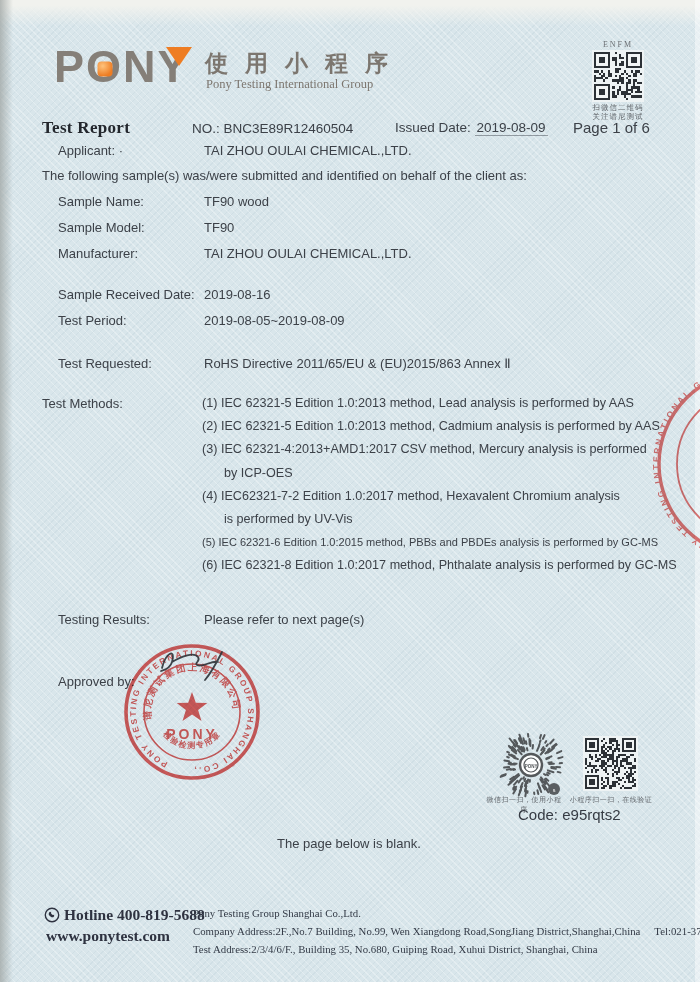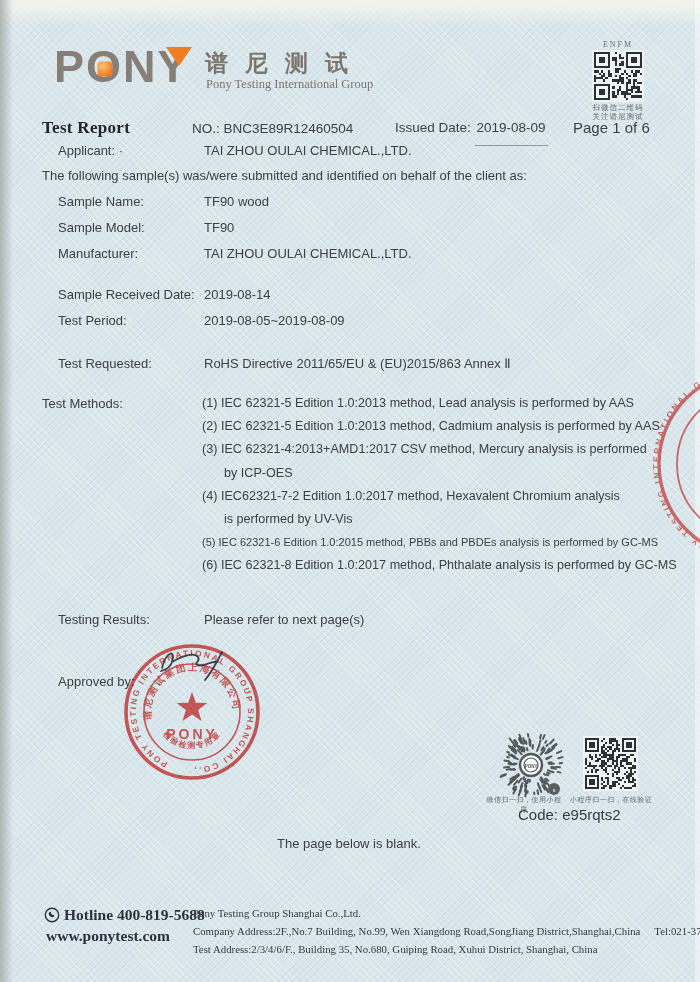--- a/index.html
+++ b/index.html
@@ -36,21 +36,21 @@
   .topqr{left:584px;top:40px;width:68px;text-align:center;}
   .topqr .enfm{font-family:"Liberation Serif",serif;font-size:8px;letter-spacing:2px;color:#6a6e72;}
   .qr-box{width:52px;height:52px;margin:1px auto 2px;background:#eef3f4;padding:2px;}
   .qr-box svg{width:100%;height:100%;display:block;}
   .topqr .cap{font-size:7.5px;color:#5d6267;line-height:1.15;letter-spacing:1px;}
 
   
   .title{left:42px;top:118px;font-size:17px;font-weight:700;color:#23272d;letter-spacing:.3px;font-family:Liberation Serif, serif;}
   .hno{left:192px;top:121px;font-size:13.5px;}
   .hiss{left:395px;top:120px;font-size:13.5px;}
-  .hiss .u{border-bottom:1px solid rgba(70,75,85,.5);padding:0 2px 10px;text-align:center;}
+  .hiss .u{border-bottom:1px solid rgba(70,75,85,.5);padding:0 2px 0;text-align:center;}
   .hpage{left:573px;top:119px;font-size:15px;}
   .lrow{left:42px;display:flex;font-size:13px;white-space:nowrap;}
   .lrow .lbl{width:146px;flex:none;margin-left:16px;}
   .intro{left:42px;top:168px;font-size:13px;}
 
   .mlabel{left:42px;top:396px;font-size:13px;}
   .mline{left:202px;font-size:12.6px;white-space:nowrap;}
   .mline.ind{left:224px;}
   .mline.condensed{font-size:11.6px;transform:scaleX(.95);transform-origin:left;}
 
@@ -86,21 +86,21 @@
   <div class="abs edge-top"></div>
   <div class="abs edge-left"></div>
   <div class="abs edge-right"></div>
 
   <div class="abs logo-pony">
     <span>P</span>
       <span class="logo-o">O</span>
       <span>N</span>
       <span class="logo-y">Y</span>
   </div>
-  <div class="abs logo-cn">谱尼测试</div>
+  <div class="abs logo-cn">使用小程序</div>
   <div class="abs logo-sub">Pony Testing International Group</div>
 
   <div class="abs topqr">
     <div class="enfm">ENFM</div>
     <div class="qr-box" id="top-qr">
         <svg viewBox="0 0 21 21" shape-rendering="crispEdges" xmlns="http://www.w3.org/2000/svg">
           <rect x="9" y="0" width="1" height="1" fill="#2c3136"></rect>
           <rect x="11" y="1" width="1" height="1" fill="#2c3136"></rect>
           <rect x="8" y="2" width="1" height="1" fill="#2c3136"></rect>
           <rect x="9" y="2" width="1" height="1" fill="#2c3136"></rect>
@@ -242,21 +242,21 @@
   <div class="abs lrow" style="top:220px">
     <span class="lbl">Sample Model:</span>
       <span>TF90</span>
     </div>
   <div class="abs lrow" style="top:246px">
     <span class="lbl">Manufacturer:</span>
       <span>TAI ZHOU OULAI CHEMICAL.,LTD.</span>
     </div>
   <div class="abs lrow" style="top:287px">
     <span class="lbl">Sample Received Date:</span>
-      <span>2019-08-14</span>
+      <span>2019-08-16</span>
     </div>
   <div class="abs lrow" style="top:313px">
     <span class="lbl">Test Period:</span>
       <span>2019-08-05~2019-08-09</span>
     </div>
   <div class="abs lrow" style="top:356px">
     <span class="lbl">Test Requested:</span>
       <span>RoHS Directive 2011/65/EU &amp; (EU)2015/863 Annex Ⅱ</span>
     </div>
 

